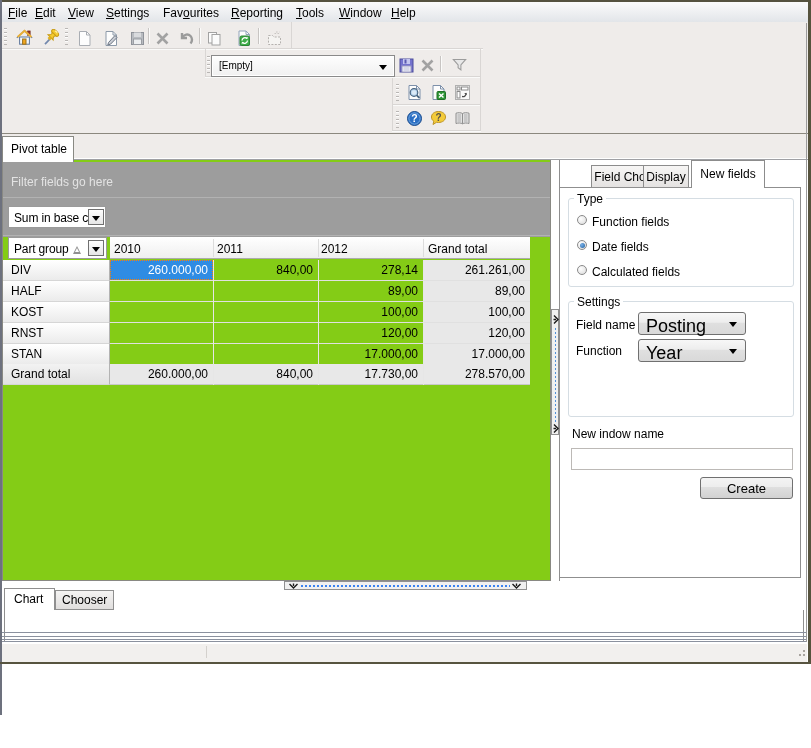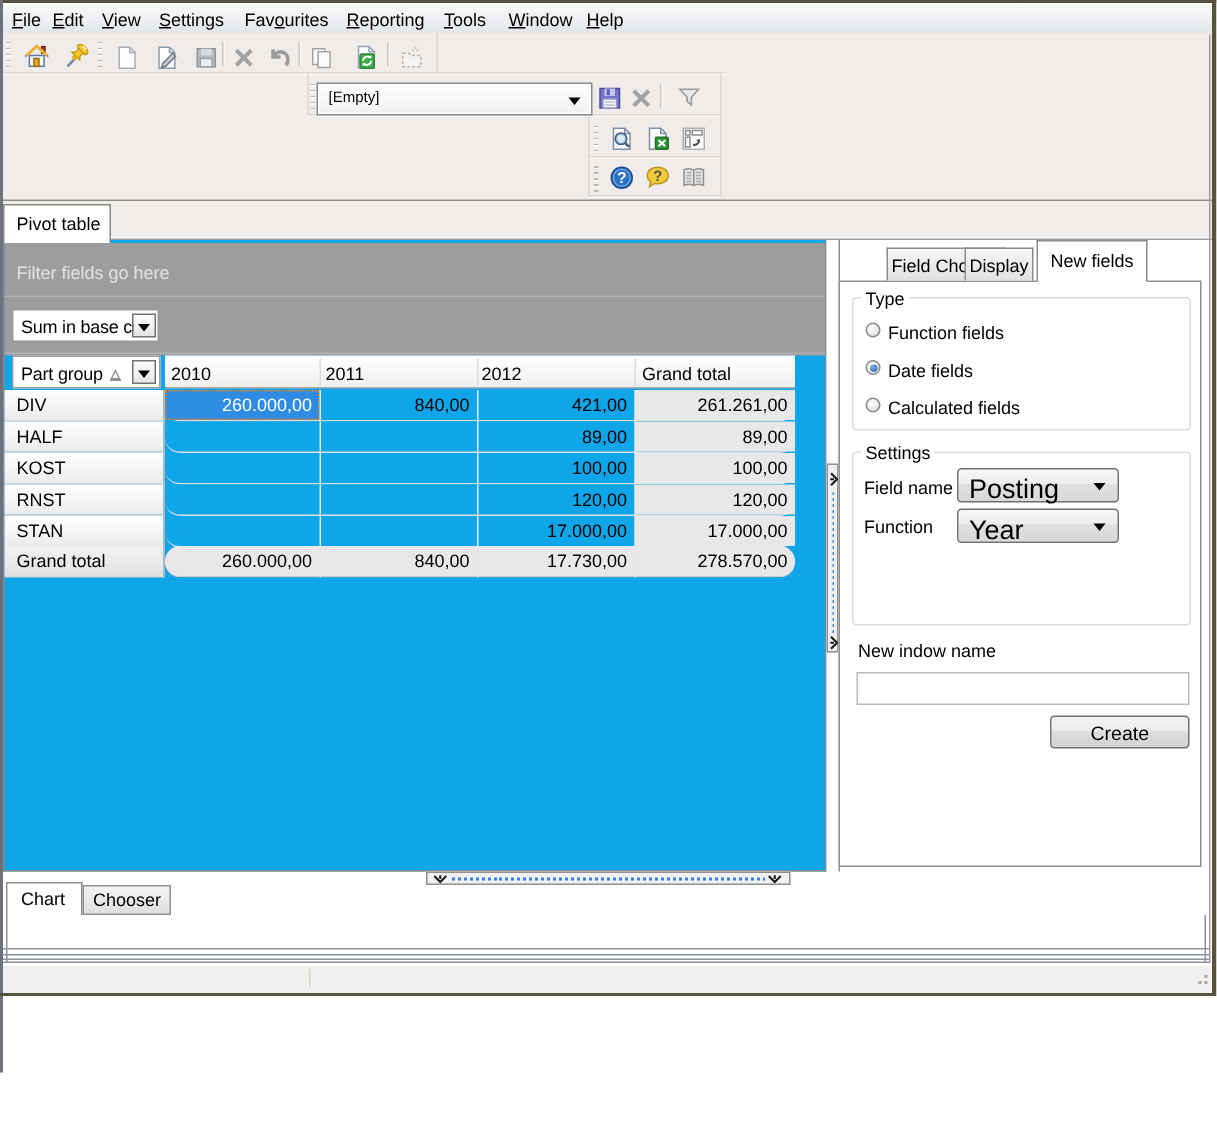--- a/index.html
+++ b/index.html
@@ -23,38 +23,38 @@
 .icon { position:absolute; width:17px; height:17px; }
 #combo1 { position:absolute; left:209px; top:33px; width:184px; height:22px; background:linear-gradient(#fefefe,#f0f0f0); border:1px solid #8a8a8a; box-shadow:inset 0 0 0 1px #fff; }
 #combo1 .txt { position:absolute; left:7px; top:4px; font-size:10px; }
 #combo1 .arr { position:absolute; right:7px; top:9px; width:0; height:0; border:4px solid transparent; border-top:5px solid #000; }
 
 
 #tabstrip { left:2px; top:134px; width:806px; height:24px; background:#efecea; }
 #tabstripline { left:2px; top:159px; width:806px; height:1px; background:#9fa0a4; }
 
 
-#pivotpanel { left:2px; top:160px; width:549px; height:421px; background:#0ea5e9; border-left:1px solid #898983; border-right:1px solid #898983; border-bottom:1px solid #898983; }
+#pivotpanel { left:2px; top:160px; width:549px; height:421px; background:#84cc16; border-left:1px solid #898983; border-right:1px solid #898983; border-bottom:1px solid #898983; }
 #grayband { position:absolute; left:0; top:2px; width:547px; height:75px; background:#9d9d9d; }
 #filtertxt { position:absolute; left:8px; top:13px; color:#e3e3e3; }
 .bandline { position:absolute; left:0; width:547px; height:1px; background:#b2b2b2; }
 .fieldbtn { position:absolute; height:22px; background:#fff; border:1px solid #9a9a9a; }
 .fieldbtn .lab { position:absolute; left:5px; top:4px; white-space:nowrap; letter-spacing:-0.15px; }
 .fieldbtn .tri { position:absolute; top:6px; width:9px; height:9px; }
 .fieldbtn .tri:before { content:""; position:absolute; left:0; top:0; width:0; height:0; border:4.5px solid transparent; border-bottom:8px solid #909090; top:-2px;}
 .fieldbtn .tri:after { content:""; position:absolute; left:2px; top:2px; width:0; height:0; border:2.5px solid transparent; border-bottom:4.5px solid #fff; }
 .fieldbtn .dd { position:absolute; top:2px; width:16px; height:16px; background:linear-gradient(#fdfdfd,#e6e6e6); border:1px solid #707070; }
 .fieldbtn .dd b { position:absolute; left:3px; top:6px; width:0; height:0; border:4px solid transparent; border-top:5px solid #000; }
 
 #colheads { position:absolute; left:107px; top:77px; width:420px; height:22px; background:linear-gradient(#ffffff,#efefef); border-bottom:1px solid #ababab; }
 .chlab { position:absolute; top:5px; }
 .chsep { position:absolute; top:2px; width:1px; height:18px; background:#dcdcdc; }
 
 .rowhead { position:absolute; left:0; width:107px; height:21px; background:linear-gradient(#ffffff,#ebebeb); border-right:1px solid #b3b3b3; border-bottom:1px solid #d6d6d6; padding:3px 0 0 8px; }
-.drow { position:absolute; left:107px; width:420px; height:21px; border-bottom:1px solid #e0e0e0;border-radius:10px; }
+.drow { position:absolute; left:107px; width:420px; height:21px; border-bottom:1px solid #e0e0e0; }
 .cell { position:absolute; top:0; height:20px; text-align:right; padding:3px 5px 0 0; }
 .gt { background:#e8e8e8; }
 #selcell { position:absolute; left:0px; top:0px; width:103px; height:20px; background:#2f8ce3; border:1px dotted #ff8000; color:#fff; text-align:right; padding:2px 4px 0 0; }
 
 
 #vsplit { left:551px; top:160px; width:9px; height:421px; background:#fff; border-right:1px solid #8f8f8f; }
 #vsplitbar { position:absolute; left:551px; top:309px; width:8px; height:126px; background:#f0f0f0; border:1px solid #909090; border-top:1px solid #909090; }
 #hsplitbar { left:284px; top:581px; width:243px; height:9px; background:#f0f0f0; border:1px solid #909090; }
 
 
@@ -268,21 +268,21 @@
     <div class="rowhead" style="top:100px">DIV</div>
     <div class="rowhead" style="top:121px">HALF</div>
     <div class="rowhead" style="top:142px">KOST</div>
     <div class="rowhead" style="top:163px">RNST</div>
     <div class="rowhead" style="top:184px">STAN</div>
     <div class="rowhead" style="top:204px; background:linear-gradient(#f2f2f2,#e2e2e2)">Grand total</div>
 
     <div class="drow" style="top:100px">
       <div id="selcell">260.000,00</div>
       <div class="cell" style="left:103px; width:105px;">840,00</div>
-      <div class="cell" style="left:208px; width:105px;">421,00</div>
+      <div class="cell" style="left:208px; width:105px;">278,14</div>
       <div class="cell gt" style="left:313px; width:107px;">261.261,00</div>
     </div>
     <div class="drow" style="top:121px">
       <div class="cell" style="left:208px; width:105px;">89,00</div>
       <div class="cell gt" style="left:313px; width:107px;">89,00</div>
     </div>
     <div class="drow" style="top:142px">
       <div class="cell" style="left:208px; width:105px;">100,00</div>
       <div class="cell gt" style="left:313px; width:107px;">100,00</div>
     </div>

